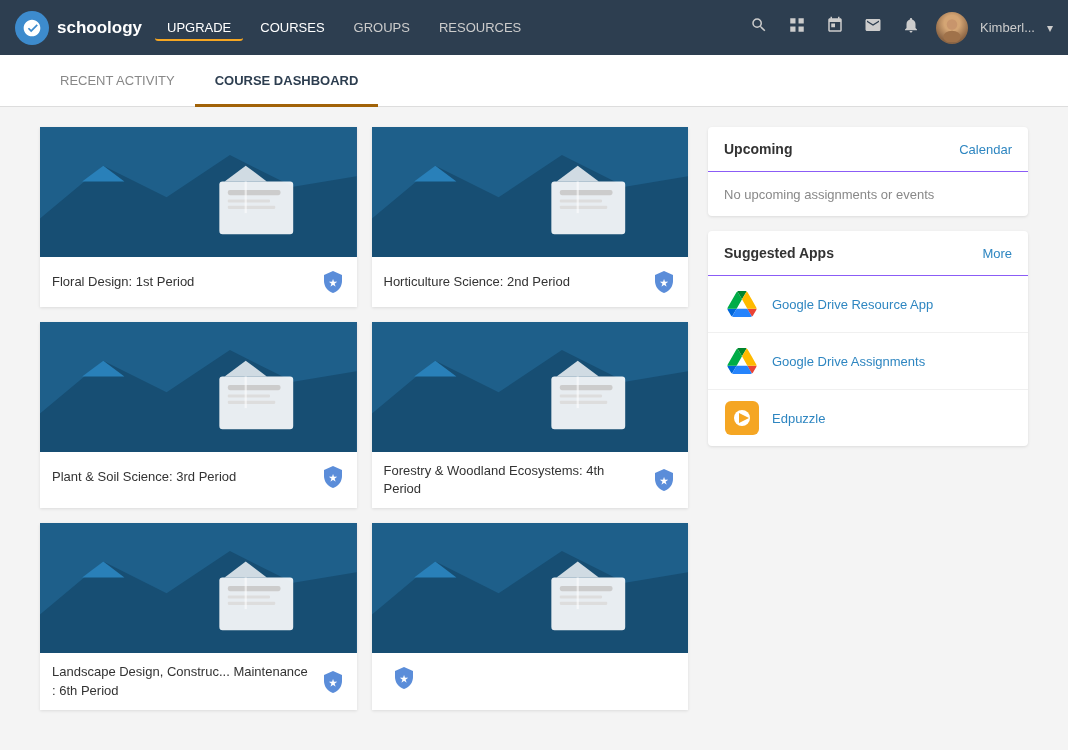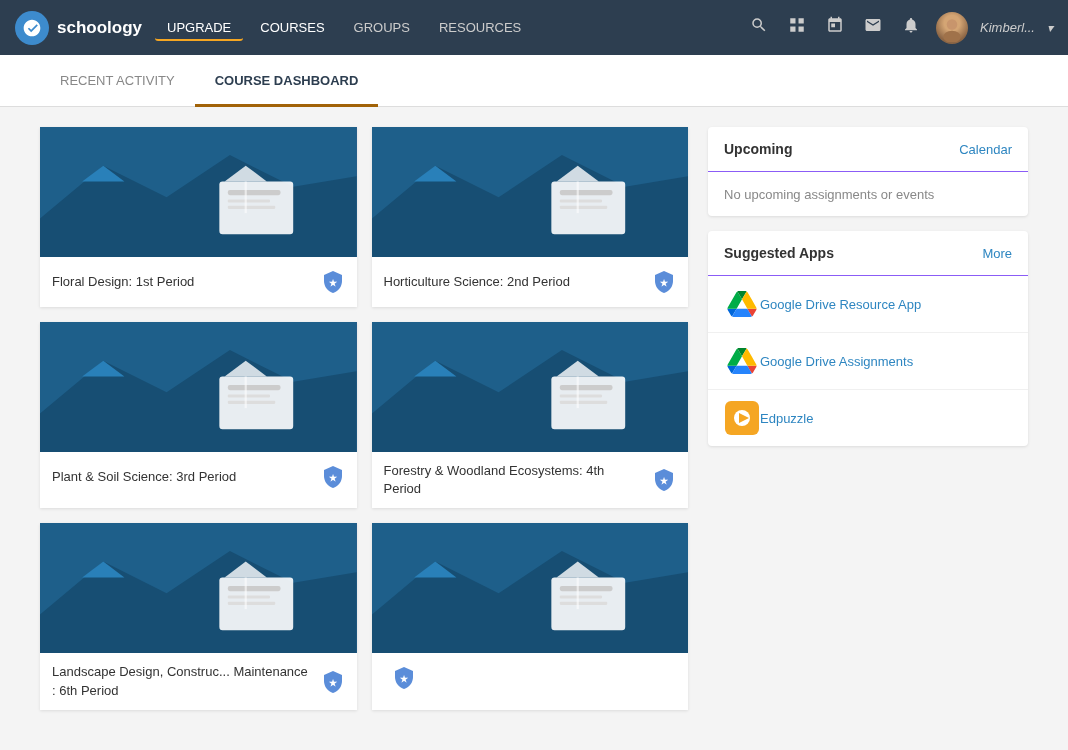--- a/index.html
+++ b/index.html
@@ -44,21 +44,20 @@
       color: white;
       border-bottom: 2px solid #f5a623;
       padding-bottom: 4px;
     }
     .nav-link.courses { color: white; font-size: 13px; }
     .navbar-right {
       margin-left: auto;
       display: flex;
       align-items: center;
       gap: 12px;
-      font-style: italic;
     }
     .nav-icon {
       color: #ccc;
       cursor: pointer;
       font-size: 18px;
       padding: 4px;
     }
     .avatar-circle {
       width: 32px; height: 32px;
       border-radius: 50%;
@@ -183,20 +182,21 @@
     .no-items-text {
       font-size: 13px;
       color: #888;
     }
 
     
     .app-item {
       display: flex;
       align-items: center;
       padding: 10px 16px;
+      gap: 12px;
       cursor: pointer;
     }
     .app-item + .app-item { border-top: 1px solid #f0f0f0; }
     .app-icon {
       width: 36px; height: 36px;
       border-radius: 4px;
       display: flex; align-items: center; justify-content: center;
       flex-shrink: 0;
     }
     .app-name {

